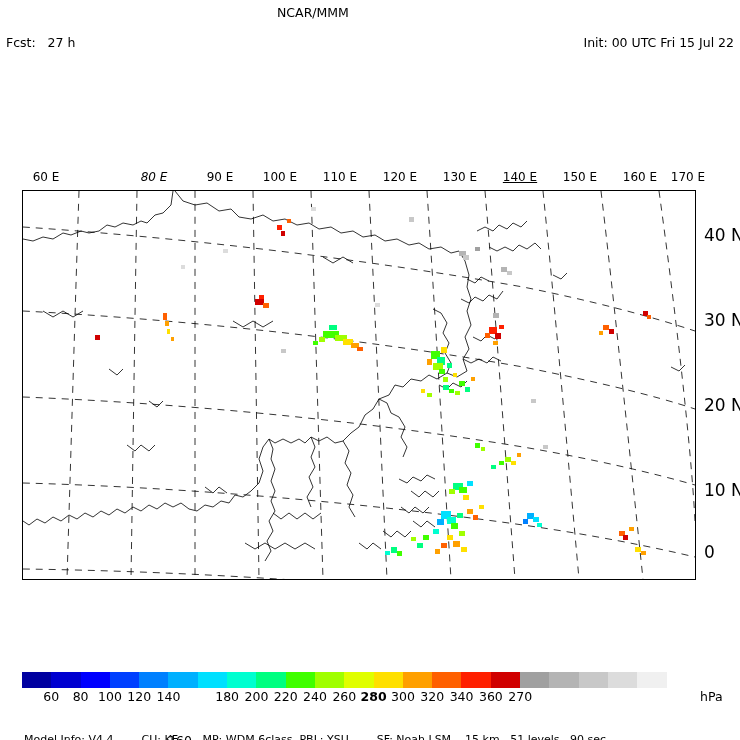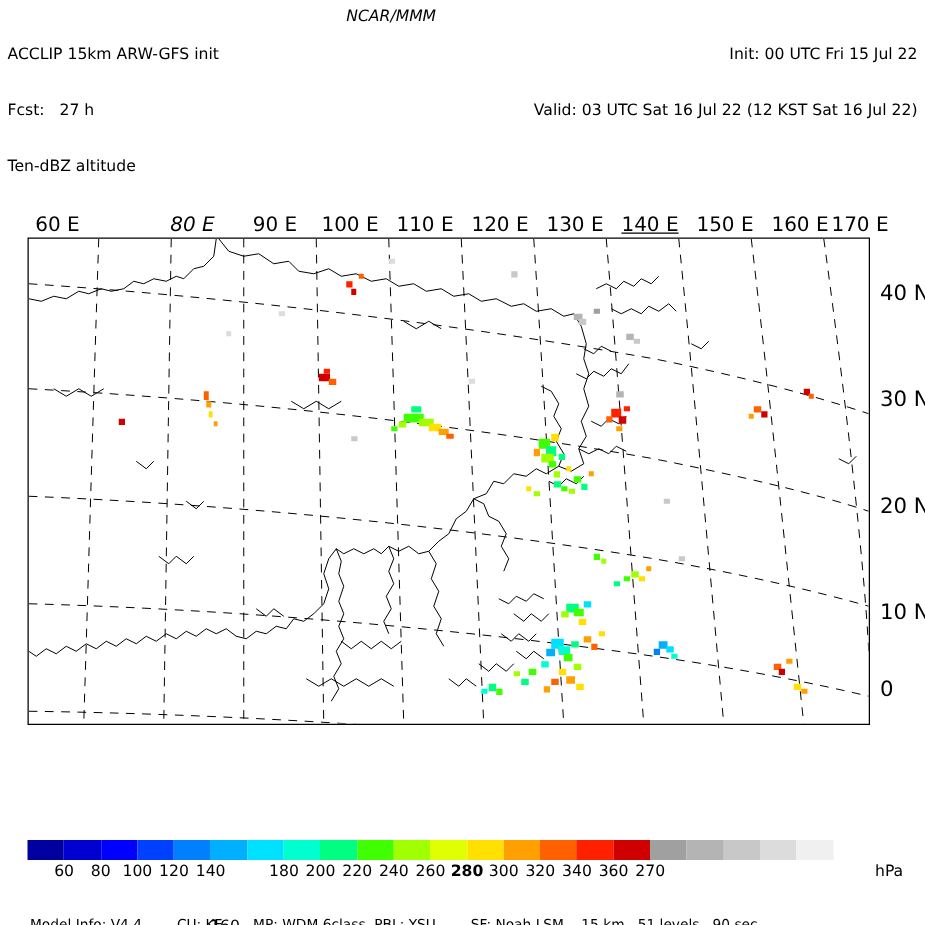--- a/index.html
+++ b/index.html
@@ -1,51 +1,48 @@
 <!DOCTYPE html>
 <html><head>
 <meta charset="utf-8">
 <style>
   html,body{margin:0;padding:0;background:#ffffff;}
   body{width:740px;height:740px;font-family:"DejaVu Sans",sans-serif;color:#000;overflow:hidden;position:relative;}
   .hdr{position:absolute;font-size:12.5px;line-height:15px;white-space:pre;}
   #hdr-left{left:6px;top:5px;}
-  #hdr-center{left:277px;top:5px;font-style:italic;}
+  #hdr-center{left:277px;top:5px;}
   #hdr-right{right:6px;top:5px;text-align:right;}
   .hdr-row{white-space:pre;}
   #map-frame{position:absolute;left:22px;top:190px;width:674px;height:390px;border:1px solid #000;box-sizing:border-box;background:#fff;overflow:hidden;}
   #lon-axis{position:absolute;left:22px;top:170px;width:674px;height:18px;}
-  #lon-axis span{position:absolute;font-size:16px;transform:translateX(-50%);white-space:nowrap;}
+  #lon-axis span{position:absolute;font-size:12px;transform:translateX(-50%);white-space:nowrap;}
   #lat-axis{position:absolute;left:700px;top:190px;width:40px;height:390px;}
   #lat-axis span{position:absolute;font-size:17px;transform:translateY(-50%);white-space:nowrap;text-align:right;}
   svg{display:block;}
   .coast{fill:none;stroke:#000;stroke-width:0.8;}
   .grid{fill:none;stroke:#000;stroke-width:0.8;stroke-dasharray:7 6;}
   #cbar{position:absolute;left:22px;top:672px;width:674px;height:16px;display:flex;}
   #cbar div{flex:1 1 auto;height:16px;}
   #cbar-labels{position:absolute;left:22px;top:689px;width:700px;height:16px;}
   #cbar-labels span{position:absolute;font-size:12.5px;transform:translateX(-50%);white-space:nowrap;}
   #cbar-unit{position:absolute;left:700px;top:689px;font-size:12.5px;}
   #footer{position:absolute;left:24px;top:707px;font-size:11px;line-height:13px;white-space:pre;}
   .frow{white-space:pre;}
 </style>
 </head>
 <body>
 
 <div class="hdr" id="hdr-left">
-  <div class="hdr-row">ACCLIP 15km ARW-GFS init</div>
   <div class="hdr-row">Fcst:   27 h</div>
-  <div class="hdr-row">Ten-dBZ altitude</div>
 </div>
 
 <div class="hdr" id="hdr-center">NCAR/MMM</div>
 
 <div class="hdr" id="hdr-right">
   <div class="hdr-row">Init: 00 UTC Fri 15 Jul 22</div>
-  <div class="hdr-row">Valid: 03 UTC Sat 16 Jul 22 (12 KST Sat 16 Jul 22)</div>
 </div>
 
 <div id="lon-axis">
     <span style="left: 24px;">60 E</span>
     <span style="left: 82px; margin-top: 40px;">70 E</span>
     <span style="left: 132px; font-style: italic;">80 E</span>
     <span style="left: 198px; text-align: center;">90 E</span>
     <span style="left: 258px;">100 E</span>
     <span style="left: 318px;">110 E</span>
     <span style="left: 378px;">120 E</span>

